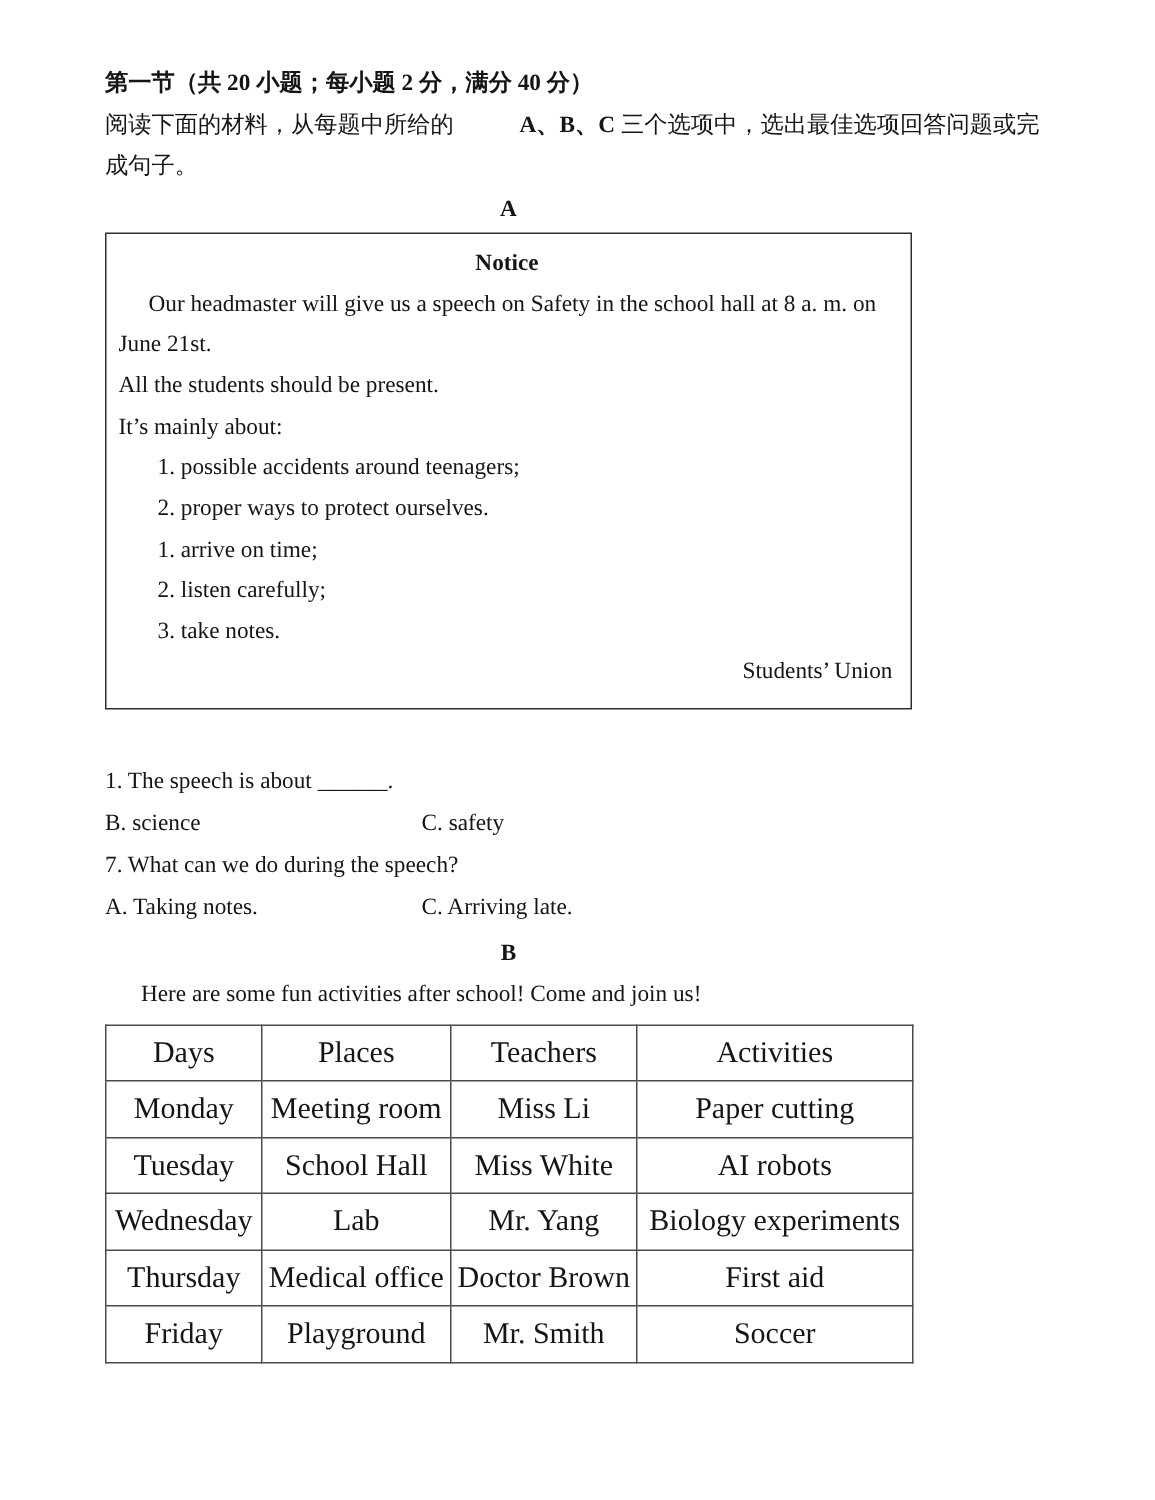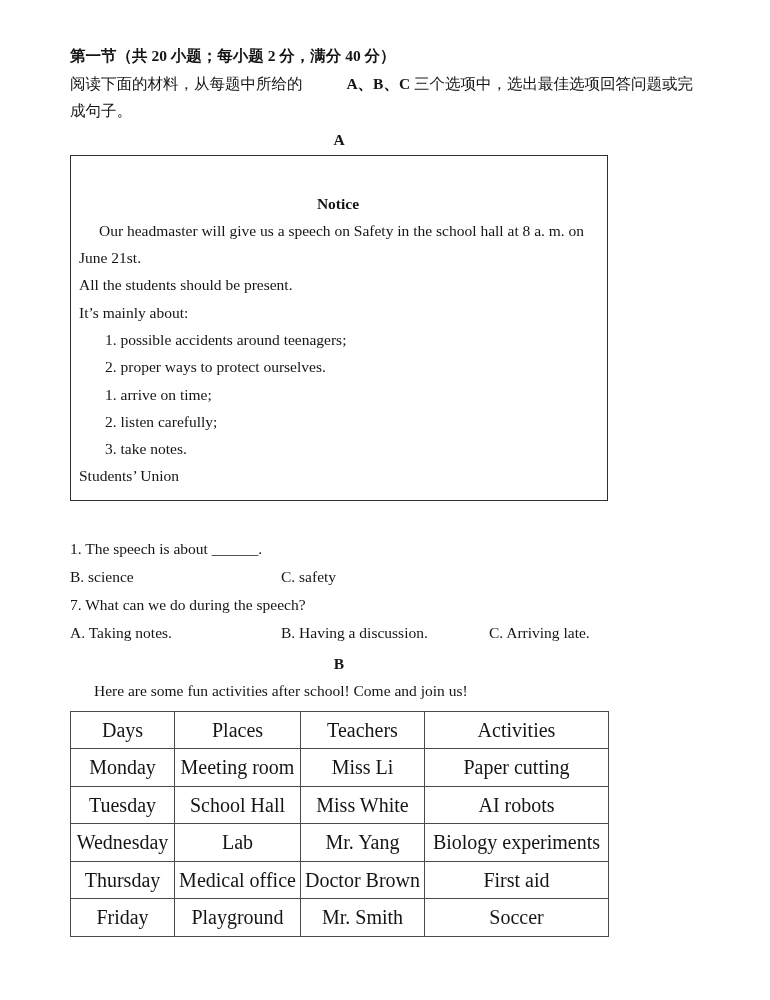--- a/index.html
+++ b/index.html
@@ -22,25 +22,25 @@
   .sec-label-b{width:538px;text-align:center;font-weight:bold;line-height:26px;margin-top:4px;}
 
   
   .notice-box{
     width:538px;box-sizing:border-box;
     border:1.5px solid #2f2f2f;
     padding:6px 10px 10px 8px;
     line-height:27.3px;
     margin-top:2px;
   }
-  .notice-title{text-align:center;font-weight:bold;margin-top:28px;}
+  .notice-title{text-align:center;font-weight:bold;}
   .n-para1{text-indent:20px;}
   .n-bold{font-weight:normal;}
   .n-item{padding-left:26px;}
-  .n-sign{padding-right:2px;}
+  .n-sign{text-align:right;padding-right:2px;}
 
   
   .questions{margin-top:34px;line-height:28px;}
   .opt-row{display:grid;grid-template-columns:211px 208px 1fr;}
 
   
   .b-intro{line-height:27px;text-indent:24px;margin-top:0;}
 
   table.sched{
     border-collapse:collapse;table-layout:fixed;
@@ -82,21 +82,20 @@
 
     <div class="questions">
       <div>1. The speech is about ______.</div>
       <div class="opt-row">
         <span>B. science</span>
         <span>C. safety</span>
       </div>
       <div>7. What can we do during the speech?</div>
       <div class="opt-row">
         <span>A. Taking notes.</span>
-        <span>B. Having a discussion.</span>
         <span>C. Arriving late.</span>
       </div>
     </div>
 
     <div class="sec-label-b">B</div>
     <div class="b-intro">Here are some fun activities after school! Come and join us!</div>
 
     <table class="sched">
       <colgroup>
           <col class="c1">

